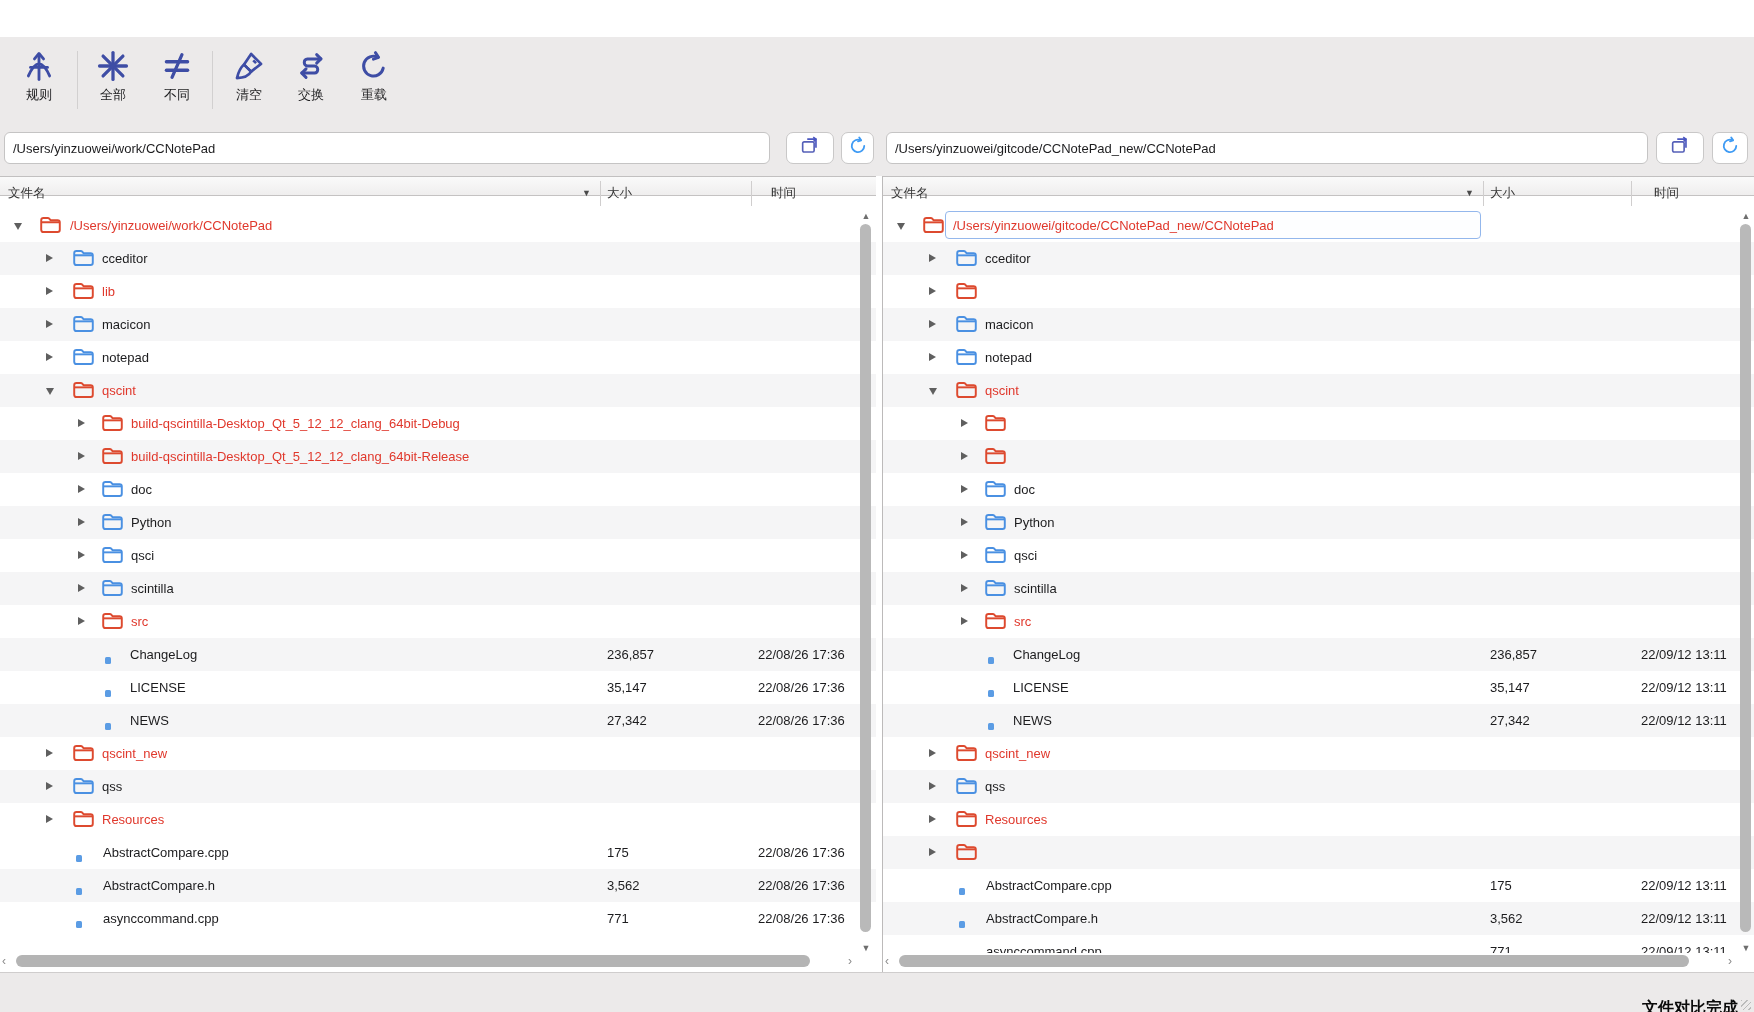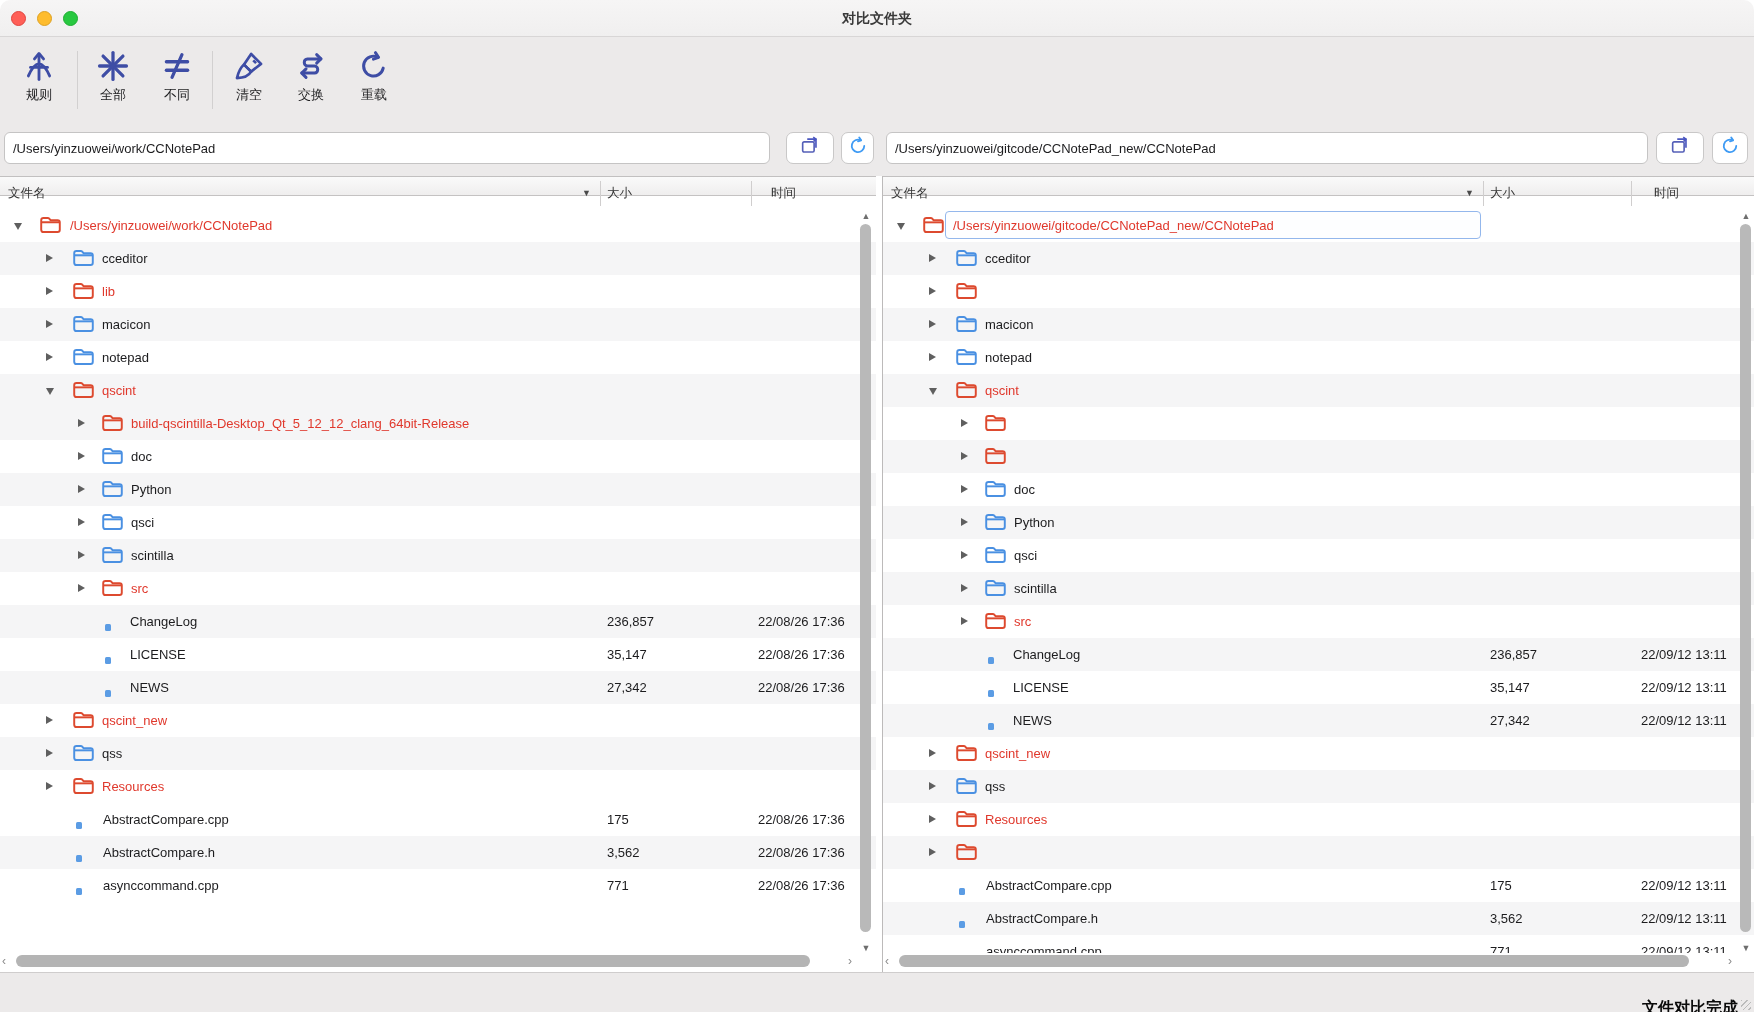--- a/index.html
+++ b/index.html
@@ -73,26 +73,20 @@
   .statusbar{position:absolute;left:0;top:972px;width:100%;height:40px;background:#eceaea;border-top:1px solid #cfcdcd;}
   .statustext{position:absolute;right:16px;top:16px;line-height:38px;font-size:16px;font-weight:bold;color:#0a0a0a;}
   .grip{position:absolute;right:3px;bottom:3px;width:10px;height:10px;
         background:repeating-linear-gradient(135deg,#bbb 0 1px,transparent 1px 4px);}
 </style>
 </head>
 <body>
 
 <div class="window">
 
-  <div class="titlebar">
-    <div class="traffic t-close"></div>
-    <div class="traffic t-min"></div>
-    <div class="traffic t-zoom"></div>
-    <div class="title">对比文件夹</div>
-  </div>
 
   <div class="chrome">
     <div class="tool" style="left:8px;">
       <span>
         <svg width="34" height="34" viewBox="0 0 24 24" fill="none" stroke="#3e4da5" stroke-width="2" stroke-linecap="round" stroke-linejoin="round">
           <path d="M4.5 19 Q12 2 19.5 19"></path>
             <line x1="6" y1="13" x2="18" y2="13"></line>
           <line x1="12" y1="4" x2="12" y2="21.5"></line>
             <path d="M8.8 7 L12 3.2 L15.2 7"></path>
         </svg>
@@ -241,20 +235,28 @@
           <span class="cell" style="left: 102px;">notepad</span>
         </div>
         <div class="trow alt">
           <span class="arr open" style="left: 46px;"></span>
           <span class="ficon" style="left: 72px;"><svg width="23" height="20" viewBox="0 0 26 22" fill="none" stroke="#dd4a2f" stroke-width="2.2" stroke-linejoin="round">
               <path d="M2.5 5.5 Q2.5 3 5 3 L9.8 3 Q10.9 3 11.6 3.9 L13 5.6 L21 5.6 Q23.5 5.6 23.5 8 L23.5 16.5 Q23.5 19 21 19 L5 19 Q2.5 19 2.5 16.5 Z"></path>
               <line x1="2.5" y1="8" x2="23.5" y2="8"></line>
             </svg></span>
           <span class="cell red" style="left: 102px;">qscint</span>
         </div>
+        <div class="trow">
+          <span class="arr closed" style="left: 78px;"></span>
+          <span class="ficon" style="left: 101px;"><svg width="23" height="20" viewBox="0 0 26 22" fill="none" stroke="#dd4a2f" stroke-width="2.2" stroke-linejoin="round">
+              <path d="M2.5 5.5 Q2.5 3 5 3 L9.8 3 Q10.9 3 11.6 3.9 L13 5.6 L21 5.6 Q23.5 5.6 23.5 8 L23.5 16.5 Q23.5 19 21 19 L5 19 Q2.5 19 2.5 16.5 Z"></path>
+              <line x1="2.5" y1="8" x2="23.5" y2="8"></line>
+            </svg></span>
+          <span class="cell red" style="left: 131px;">build-qscintilla-Desktop_Qt_5_12_12_clang_64bit-Debug</span>
+        </div>
         <div class="trow alt">
           <span class="arr closed" style="left: 78px;"></span>
           <span class="ficon" style="left: 101px;"><svg width="23" height="20" viewBox="0 0 26 22" fill="none" stroke="#dd4a2f" stroke-width="2.2" stroke-linejoin="round">
               <path d="M2.5 5.5 Q2.5 3 5 3 L9.8 3 Q10.9 3 11.6 3.9 L13 5.6 L21 5.6 Q23.5 5.6 23.5 8 L23.5 16.5 Q23.5 19 21 19 L5 19 Q2.5 19 2.5 16.5 Z"></path>
               <line x1="2.5" y1="8" x2="23.5" y2="8"></line>
             </svg></span>
           <span class="cell red" style="left: 131px;">build-qscintilla-Desktop_Qt_5_12_12_clang_64bit-Release</span>
         </div>
         <div class="trow">
           <span class="arr closed" style="left: 78px;"></span>

